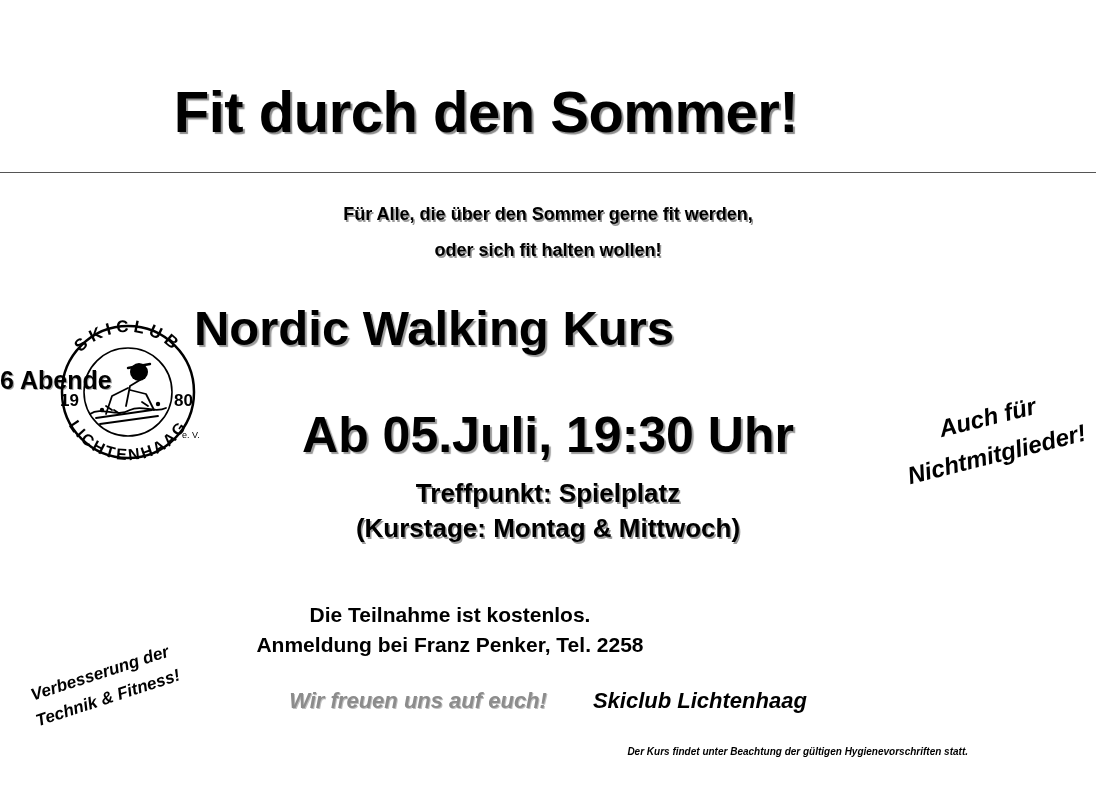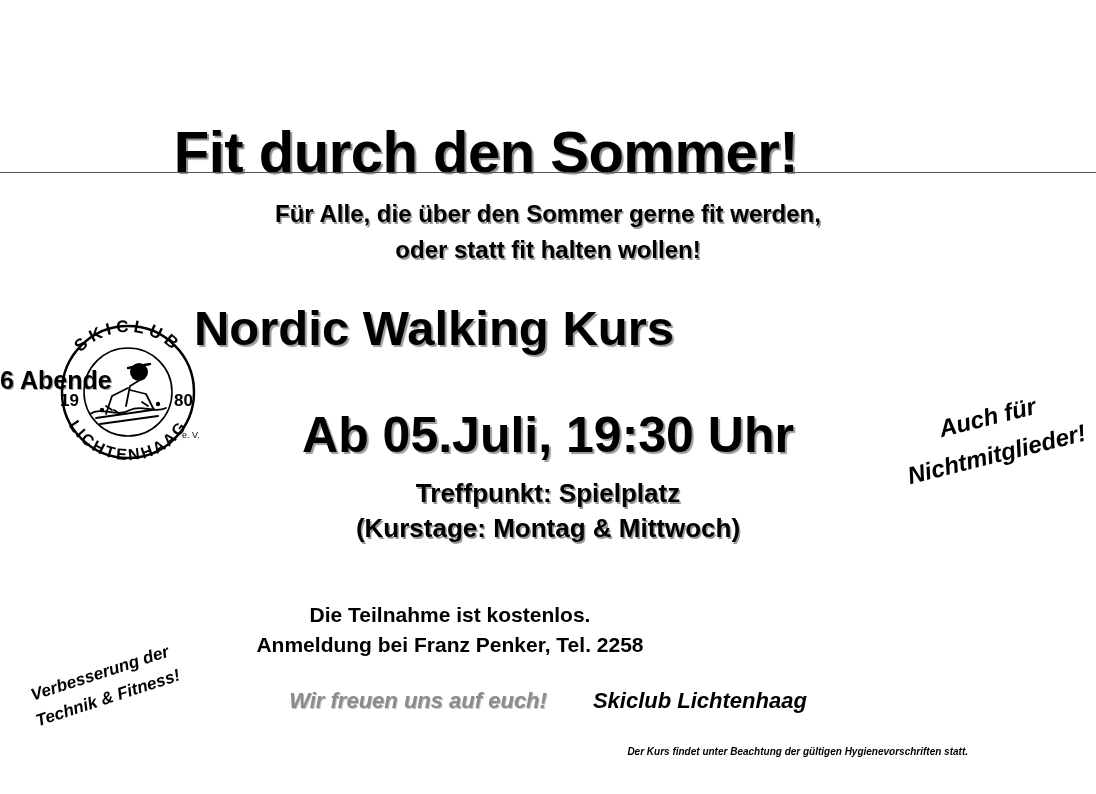--- a/index.html
+++ b/index.html
@@ -25,40 +25,39 @@
   .title {
     position: absolute;
     top: 78px;
     left: 0;
     width: 972px;
     text-align: center;
     font-size: 58px;
     font-weight: bold;
     letter-spacing: -0.5px;
     text-shadow: 2px 2px 1px rgba(0,0,0,0.45);
-    margin-top: 40px;
   }
 
   .title-rule {
     position: absolute;
     top: 172px;
     left: 0;
     width: 1096px;
     height: 1px;
     background: #555555;
   }
 
   
   .subtitle {
     position: absolute;
     top: 196px;
     left: 0;
     width: 1096px;
     text-align: center;
-    font-size: 24px;
+    font-size: 18px;
     font-weight: bold;
     line-height: 36px;
     text-shadow: 1.5px 1.5px 0.5px rgba(0,0,0,0.4);
   }
 
   
   .course-name {
     position: absolute;
     top: 300px;
     left: 0;
@@ -187,21 +186,21 @@
 </head>
 <body>
 
 <div class="poster">
 
   <div class="title">Fit durch den Sommer!</div>
   <div class="title-rule"></div>
 
   <div class="subtitle">
     <div>Für Alle, die über den Sommer gerne fit werden,</div>
-    <div>oder statt fit halten wollen!</div>
+    <div>oder sich fit halten wollen!</div>
   </div>
 
   <div class="course-name">Nordic Walking Kurs</div>
   <div class="course-sessions">6 Abende</div>
   <div class="start-line">Ab 05.Juli, 19:30 Uhr</div>
 
   <div class="details">
     <div>Treffpunkt: Spielplatz</div>
     <div>(Kurstage: Montag &amp; Mittwoch)</div>
   </div>

